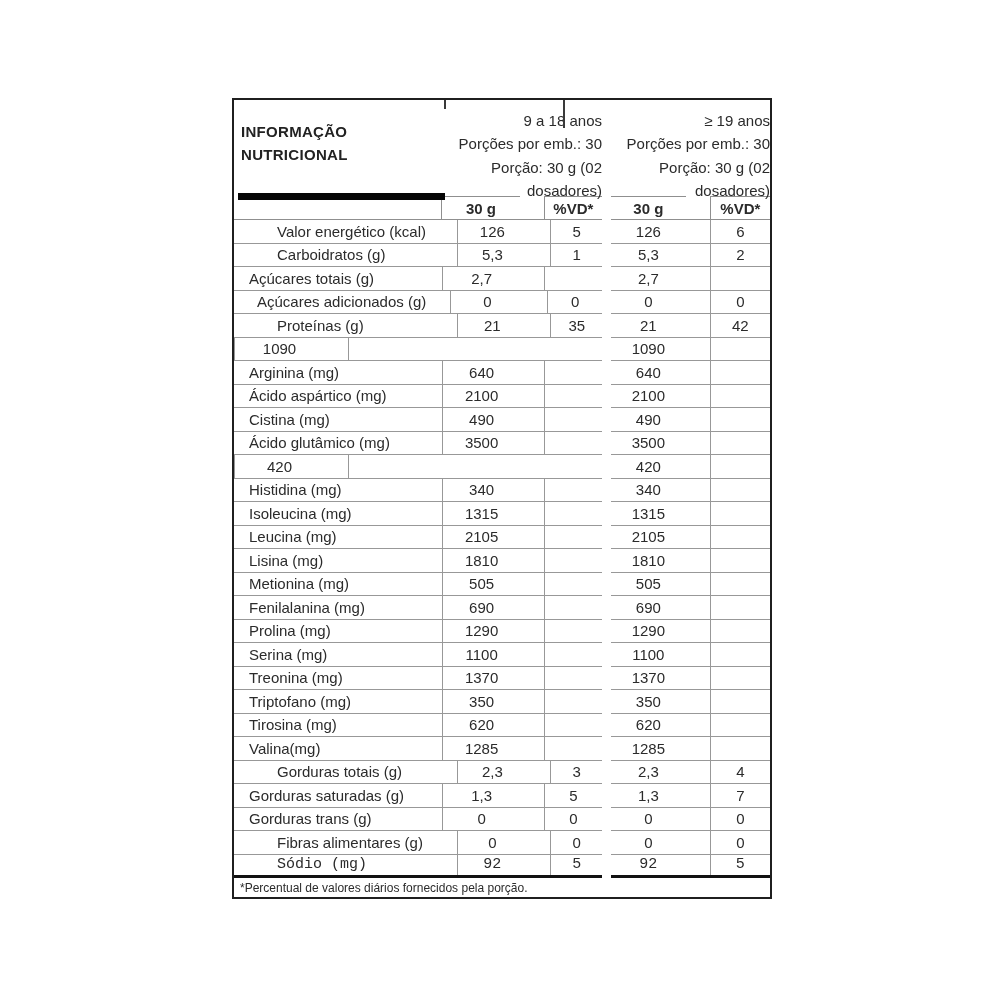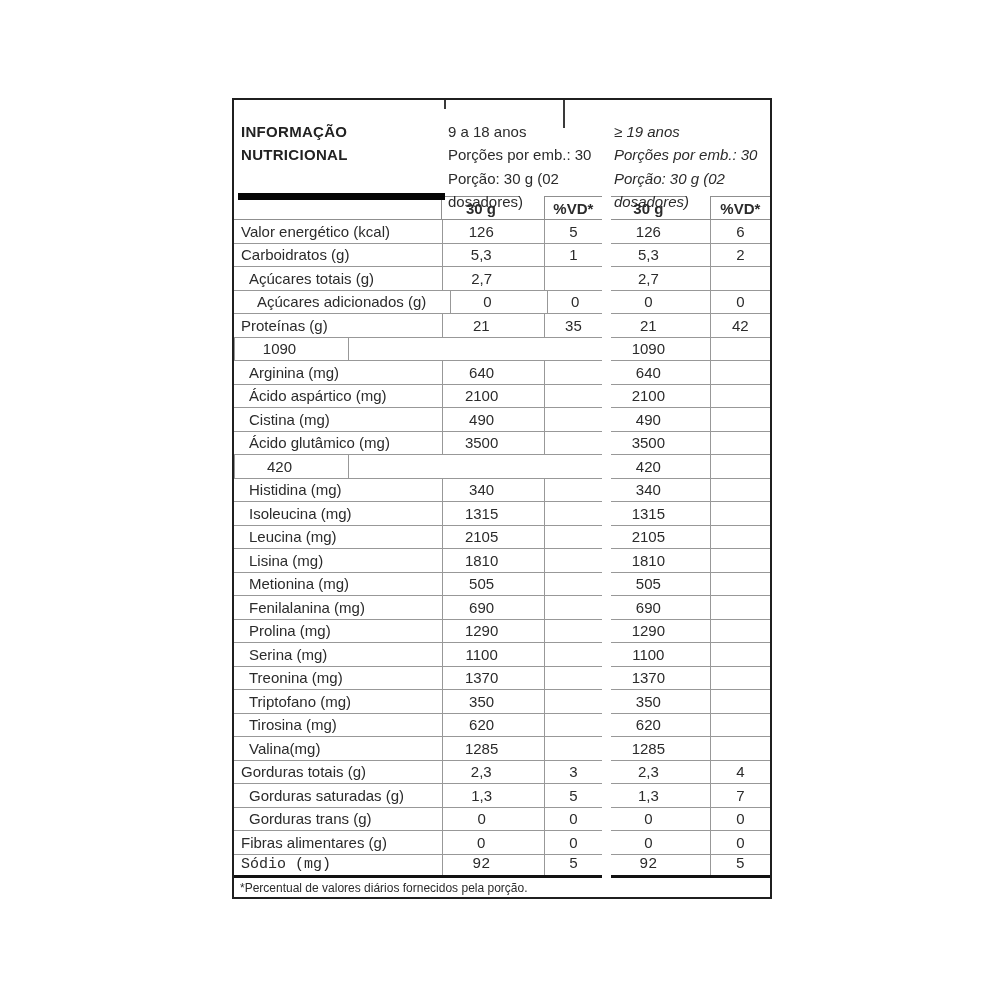--- a/index.html
+++ b/index.html
@@ -17,23 +17,23 @@
   .title-cell { width: 211px; position: relative; }
   .title {
     padding: 20px 0 0 7px; width: 195px;
     font-size: 15px; font-weight: bold; line-height: 23px;
     letter-spacing: 0.3px; color: #222;
   }
   .title-bar {
     position: absolute; left: 4px; bottom: -4px;
     width: 207px; height: 7px; background: #050505; z-index: 3;
   }
-  .ghdr { font-size: 15px; line-height: 23.4px; padding: 20px 0 0 3px; color: #2b2b2b; }
+  .ghdr { font-size: 15px; line-height: 23.4px; padding: 9px 0 0 3px; color: #2b2b2b; text-align: right; }
   .ghdr.g1 { width: 157px; }
-  .ghdr.g2 { width: 159px; font-style: italic; }
+  .ghdr.g2 { width: 159px; }
   .gap-h { width: 9px; }
   .stub { position: absolute; top: 0; width: 1.5px; background: #3a3a3a; }
   .stub1 { left: 210px; height: 9px; }
   .stub2 { left: 329px; height: 28px; }
 
   
   .seg { display: flex; gap: 24px; }
   .seg.s1 { width: 368px; }
   .seg.s2 { width: 159px; }
   .gapcol { width: 9px; }
@@ -49,21 +49,21 @@
   .subhdr .amt1 { width: 90px; border-left: 1px solid #8f8f8f; }
   .subhdr .vd1  { width: 67px; border-left: 1px solid #8f8f8f; }
   .subhdr .amt2 { width: 88px; }
   .subhdr .vd2  { width: 71px; border-left: 1px solid #8f8f8f; }
 
   
   .row { display: flex; height: 23.5px; font-size: 15px; }
   .row .seg { border-bottom: 1px solid #989898; }
   .row.last .seg { border-bottom: 3px solid #111111; font-family: Liberation Mono, monospace; }
   .row .lbl { width: 211px; display: flex; align-items: center; white-space: nowrap; }
-  .row .lbl.ind0 { padding-left: 7px; }
+  .row .lbl.ind0 { padding-left: 7px; margin-left: 36px; }
   .row .lbl.ind1 { padding-left: 15px; }
   .row .lbl.ind2 { padding-left: 23px; }
   .row .num { display: flex; align-items: center; justify-content: center; }
   .row .a1 { width: 90px; border-left: 1px solid #989898; }
   .row .v1 { width: 67px; border-left: 1px solid #989898; }
   .row .a2 { width: 88px; }
   .row .v2 { width: 71px; border-left: 1px solid #989898; }
 
   
   .footnote {

